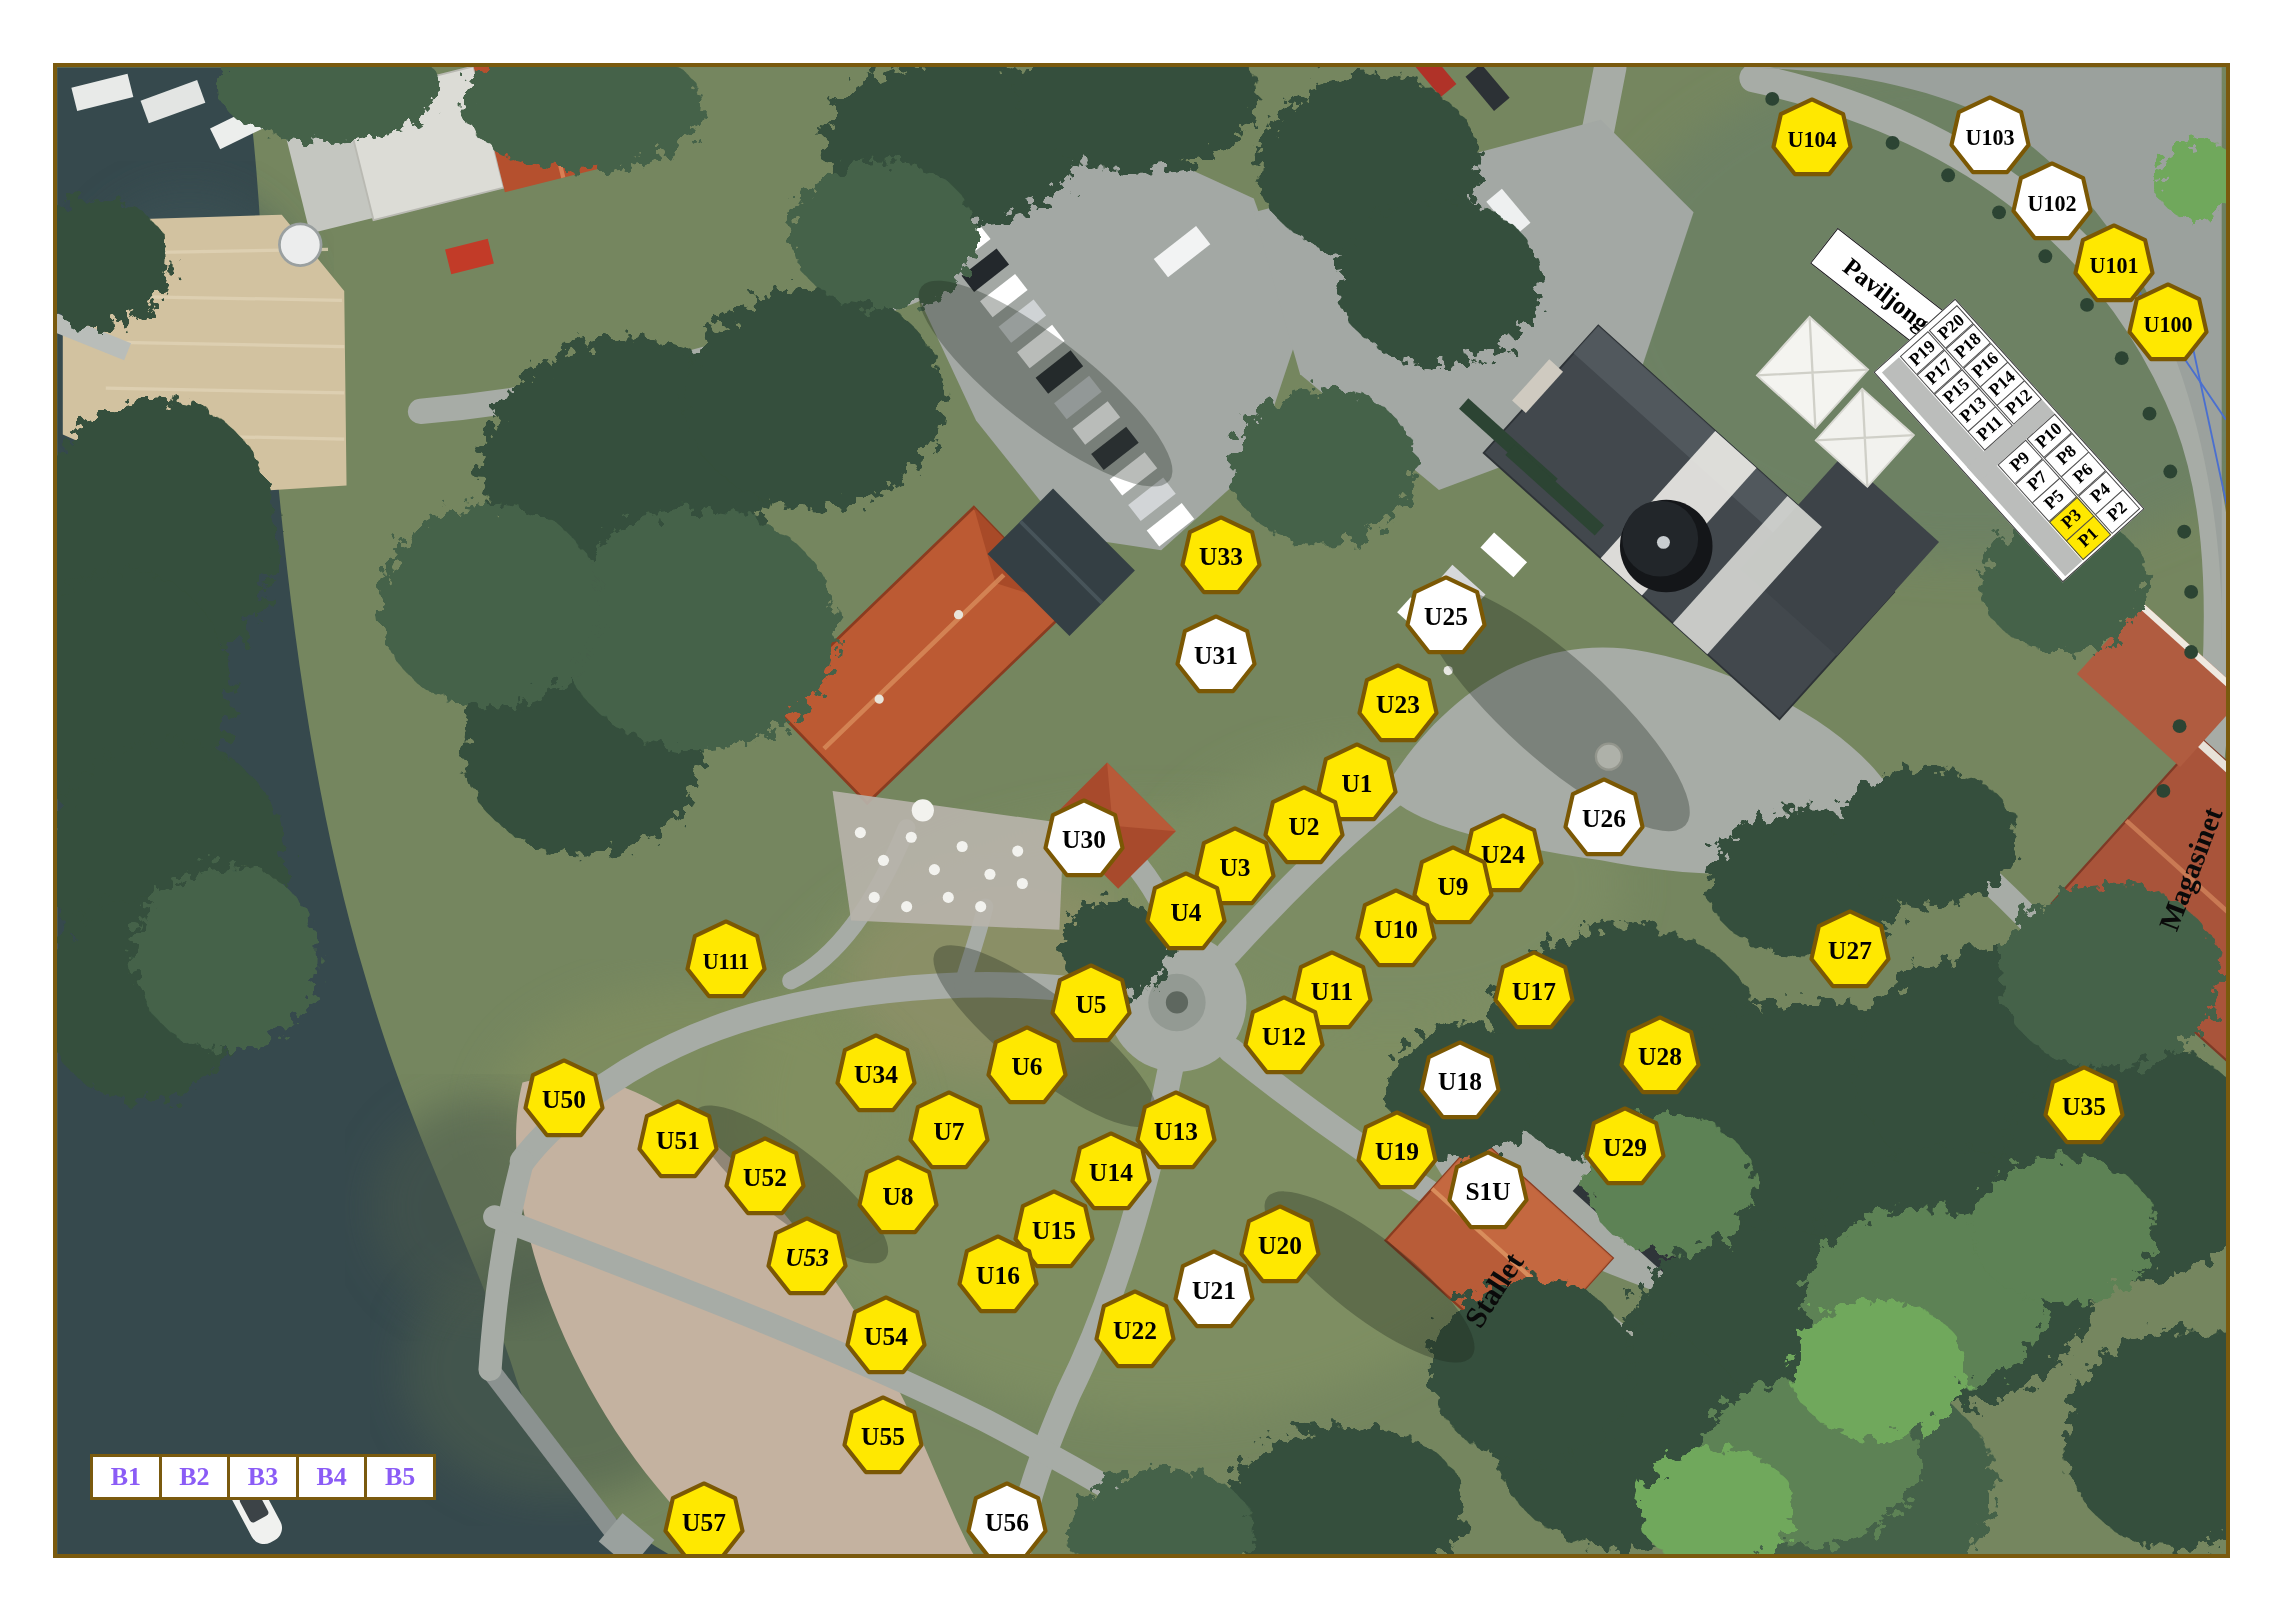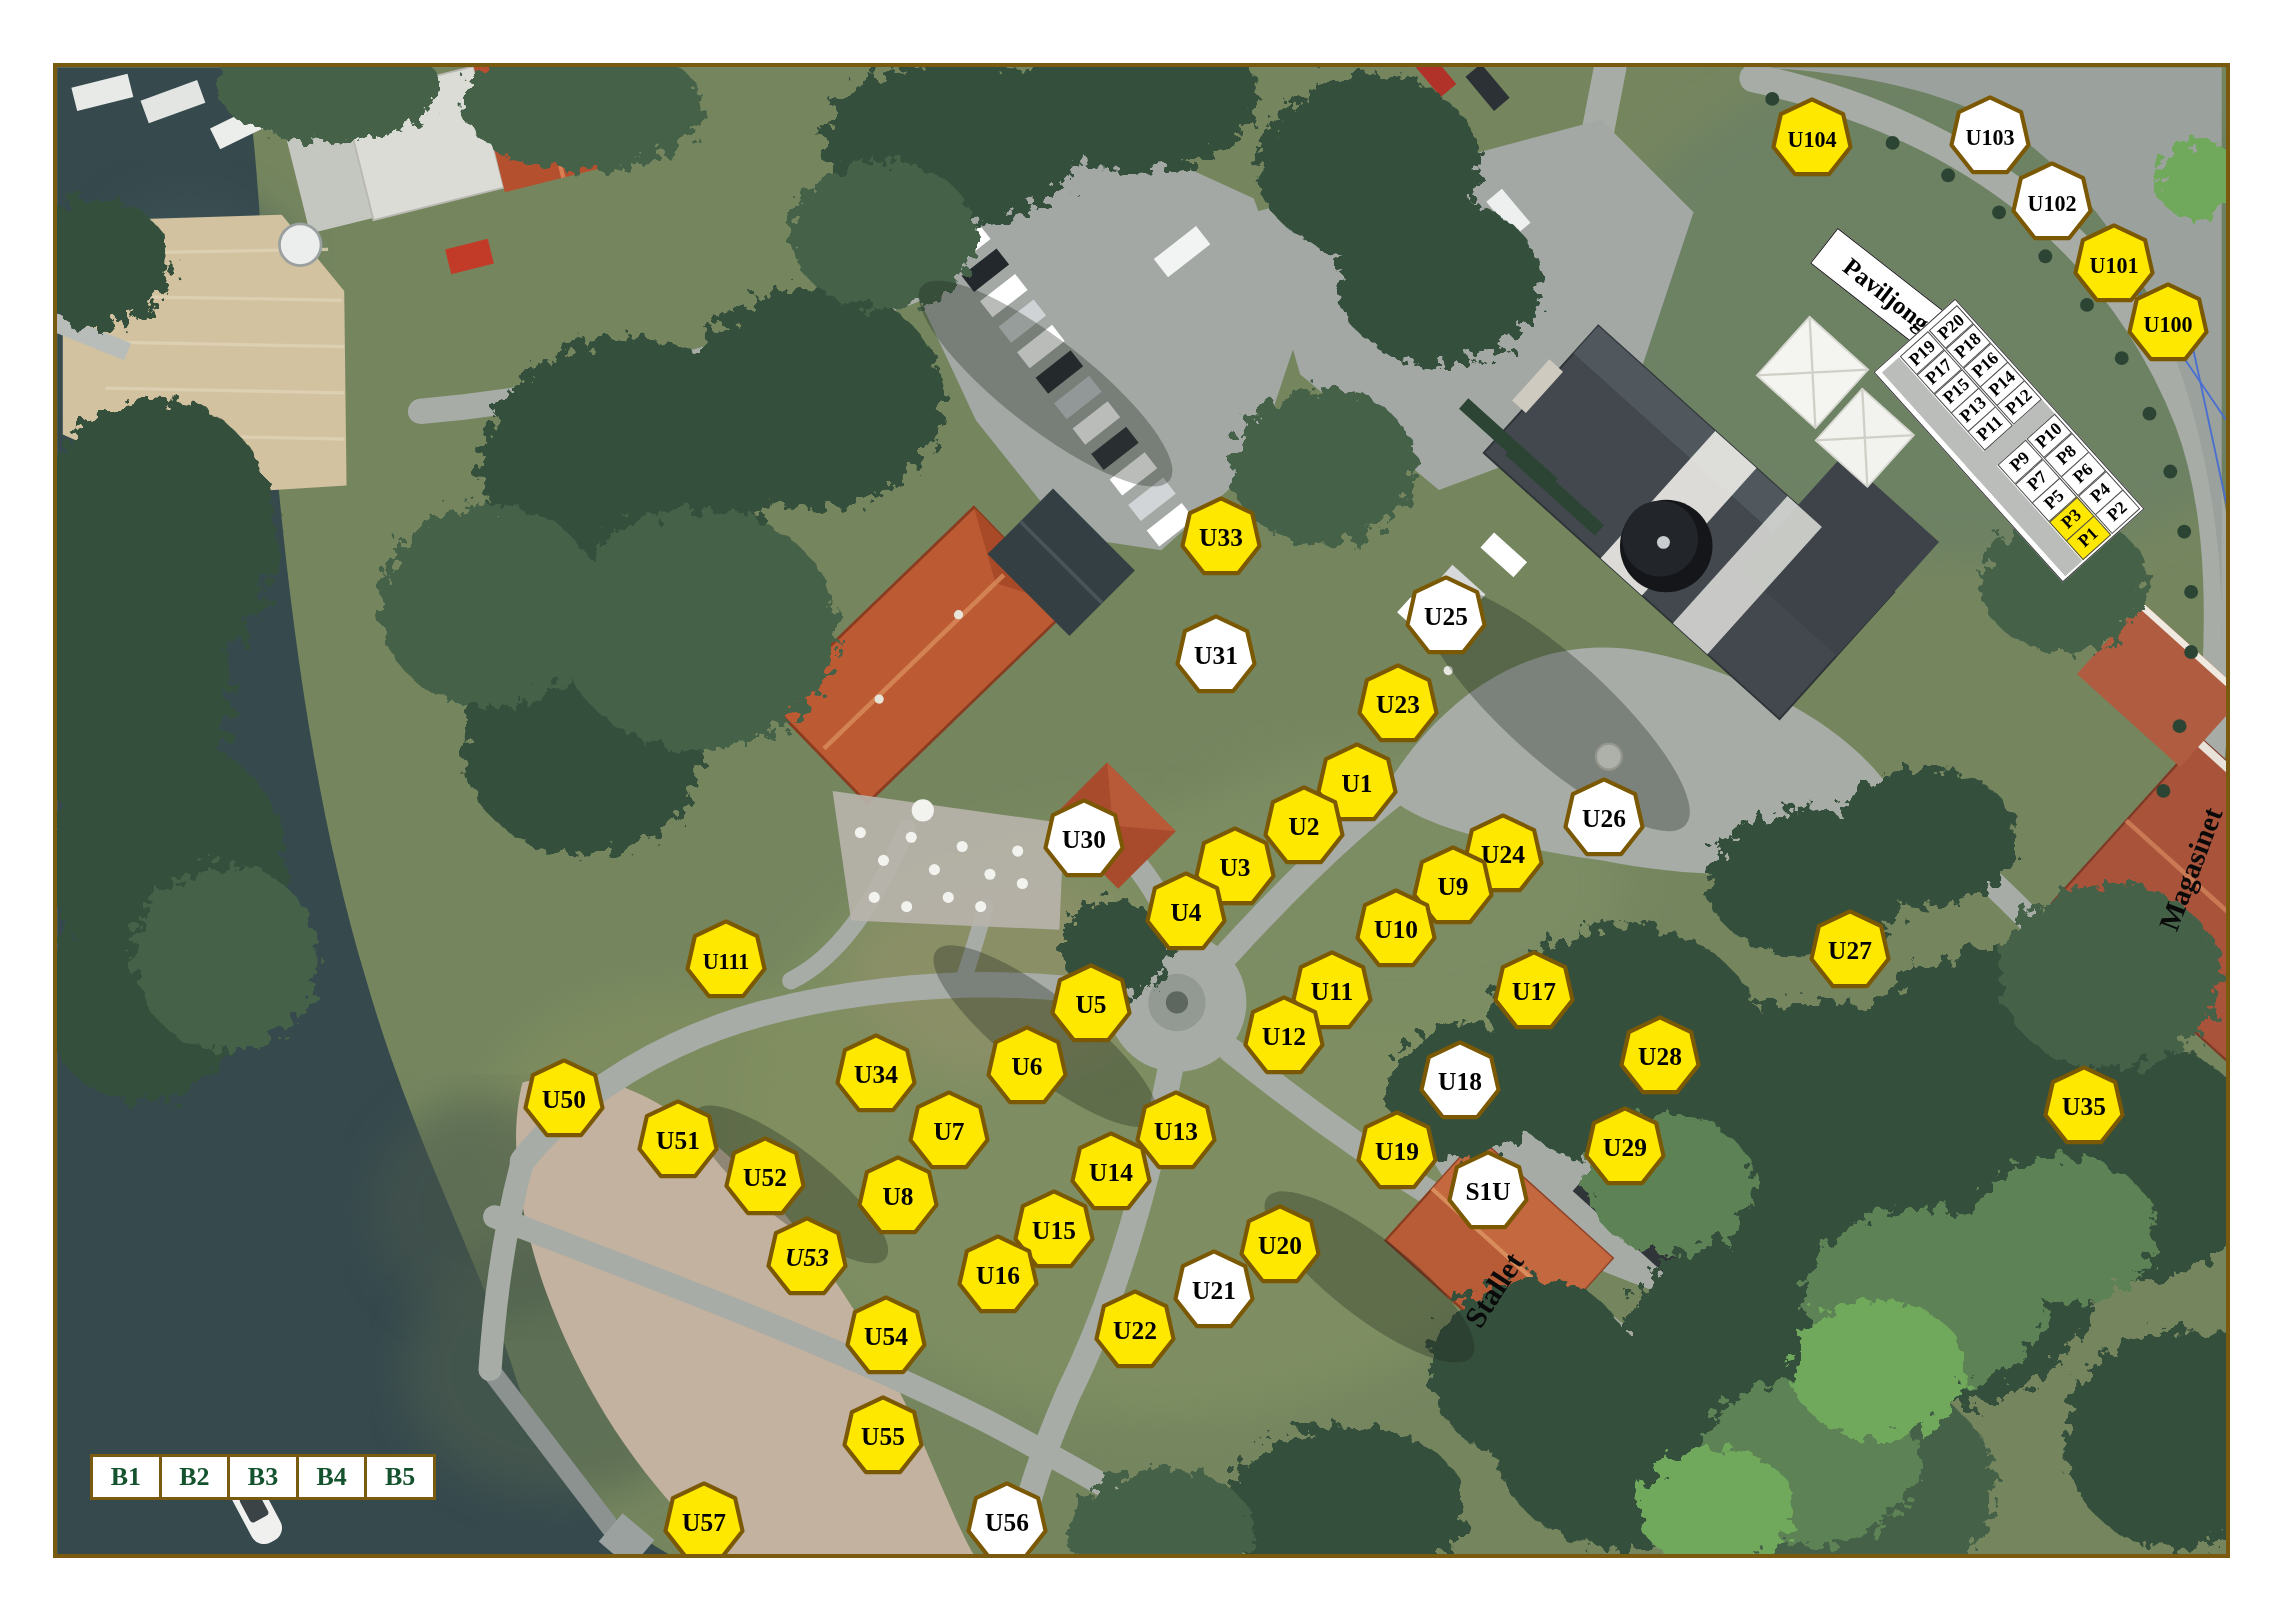--- a/index.html
+++ b/index.html
@@ -20,21 +20,21 @@
   .proad{position:absolute;background:#bbbdbb;}
   .pcell{position:absolute;width:38px;height:25.5px;background:#ffffff;border:1.4px solid #4b4b4b;
          box-sizing:border-box;display:flex;align-items:center;justify-content:center;
          font-weight:bold;font-size:17.6px;color:#000;}
   .pcell.hl{background:#ffe800;}
 
   
   .btable{position:absolute;left:33px;top:1387px;width:346px;height:46px;display:flex;z-index:3;
           background:#7a5a0e;padding:3.2px;gap:3.2px;box-sizing:border-box;}
   .bcell{flex:1;background:#ffffff;display:flex;align-items:center;justify-content:center;
-         font-weight:bold;font-size:26px;color:#14532d;}
+         font-weight:bold;font-size:26px;color:#8b5cf6;}
 
   
   .marker{position:absolute;width:82px;height:82px;z-index:5;}
   .marker svg{width:100%;height:100%;overflow:visible;}
   .marker text{font-family:"Liberation Serif","DejaVu Serif",serif;font-weight:bold;fill:#000;}
 </style>
 </head>
 <body>
 
 <div class="stage">
@@ -435,21 +435,21 @@
             <text x="50" y="61" text-anchor="middle" font-size="27">U102</text>
           </svg></div>
         <div class="marker" style="left: 2016px; top: 156px;"><svg viewBox="0 0 100 100">
             <polygon points="50,3 88,21 97,61 71,94 29,94 3,61 12,21" fill="#ffe800" stroke="#7b5804" stroke-width="5" stroke-linejoin="round"></polygon>
             <text x="50" y="61" text-anchor="middle" font-size="27">U101</text>
           </svg></div>
         <div class="marker" style="left: 2070px; top: 215px;"><svg viewBox="0 0 100 100">
             <polygon points="50,3 88,21 97,61 71,94 29,94 3,61 12,21" fill="#ffe800" stroke="#7b5804" stroke-width="5" stroke-linejoin="round"></polygon>
             <text x="50" y="61" text-anchor="middle" font-size="27">U100</text>
           </svg></div>
-        <div class="marker" style="left: 1123px; top: 429px; text-align: center;"><svg viewBox="0 0 100 100">
+        <div class="marker" style="left: 1123px; top: 448px; text-align: center;"><svg viewBox="0 0 100 100">
             <polygon points="50,3 88,21 97,61 71,94 29,94 3,61 12,21" fill="#ffe800" stroke="#7b5804" stroke-width="5" stroke-linejoin="round"></polygon>
             <text x="50" y="61" text-anchor="middle" font-size="31">U33</text>
           </svg></div>
         <div class="marker" style="left: 1348px; top: 508px;"><svg viewBox="0 0 100 100">
             <polygon points="50,3 88,21 97,61 71,94 29,94 3,61 12,21" fill="#ffffff" stroke="#7b5804" stroke-width="5" stroke-linejoin="round"></polygon>
             <text x="50" y="61" text-anchor="middle" font-size="31">U25</text>
           </svg></div>
         <div class="marker" style="left: 1118px; top: 547px;"><svg viewBox="0 0 100 100">
             <polygon points="50,3 88,21 97,61 71,94 29,94 3,61 12,21" fill="#ffffff" stroke="#7b5804" stroke-width="5" stroke-linejoin="round"></polygon>
             <text x="50" y="61" text-anchor="middle" font-size="31">U31</text>

